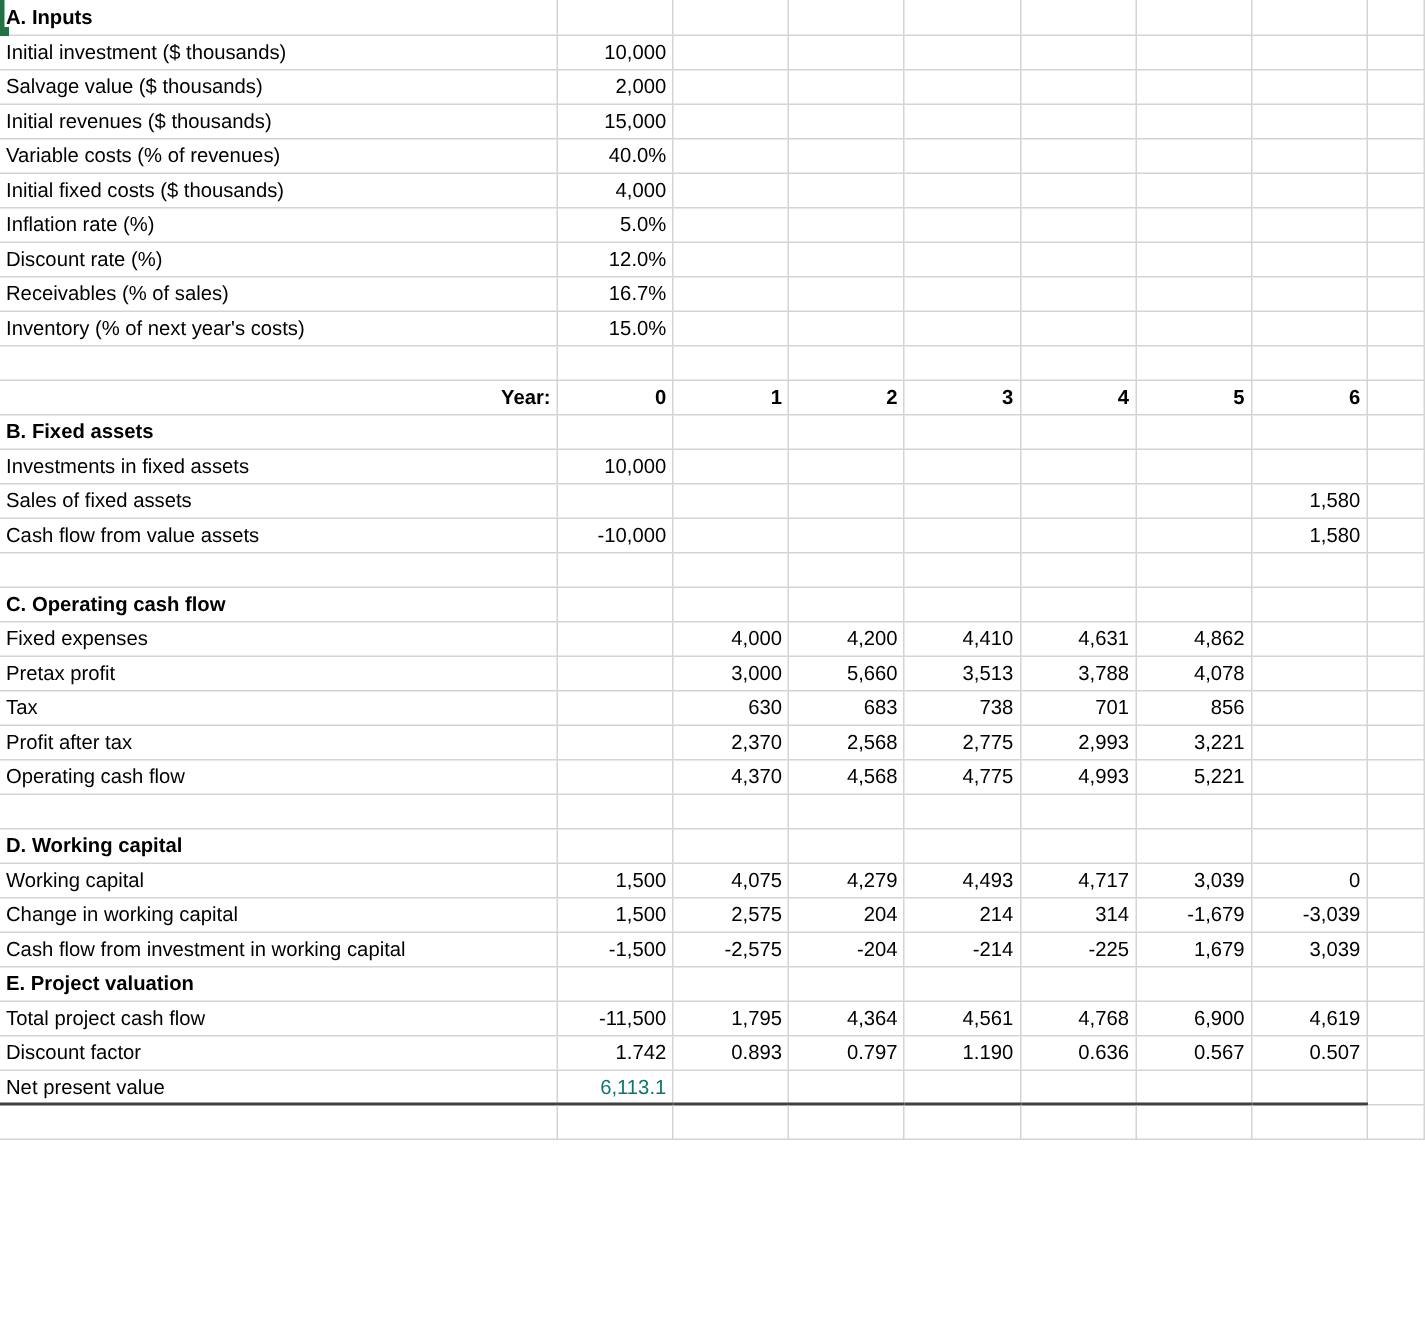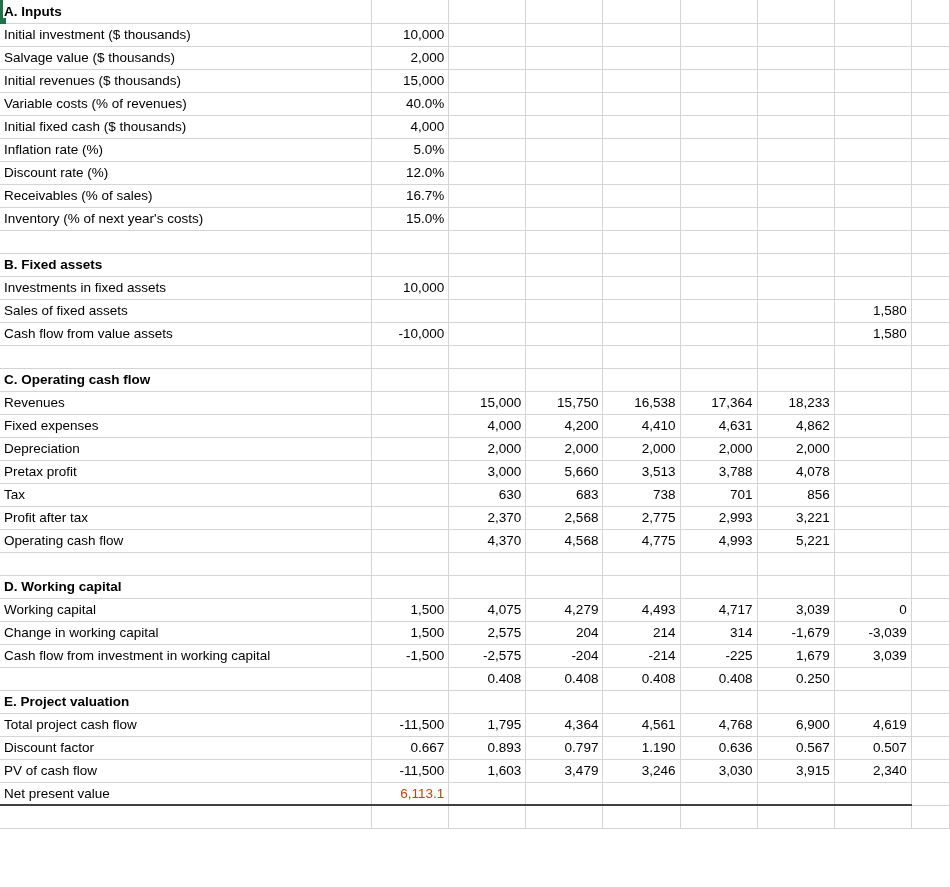--- a/index.html
+++ b/index.html
@@ -52,21 +52,21 @@
     border-right: 1px solid #d4d4d4;
   }
   td.num {
     text-align: right;
   }
   td.tail {
     border-right: none;
   }
 
   td.bold    { font-weight: bold; }
-  td.npv     { color: #c2410c; }
+  td.npv     { color: #0f766e; }
 
   
   tr.npv-row td { border-bottom: 2px solid #404040; }
   tr.npv-row td.tail { border-bottom: 1px solid #d4d4d4; }
 
   
   .cell-marker {
     position: absolute;
     left: 0;
     top: 0;
@@ -154,21 +154,21 @@
           <td class="num">40.0%</td>
           <td class="num"></td>
           <td class="num"></td>
           <td class="num"></td>
           <td class="num"></td>
           <td class="num"></td>
           <td class="num"></td>
           <td class="tail"></td>
         </tr>
         <tr>
-          <td class="label">Initial fixed cash ($ thousands)</td>
+          <td class="label">Initial fixed costs ($ thousands)</td>
           <td class="num">4,000</td>
           <td class="num"></td>
           <td class="num"></td>
           <td class="num"></td>
           <td class="num"></td>
           <td class="num"></td>
           <td class="num"></td>
           <td class="tail"></td>
         </tr>
         <tr>
@@ -220,20 +220,31 @@
           <td class="num"></td>
           <td class="num"></td>
           <td class="num"></td>
           <td class="num"></td>
           <td class="num"></td>
           <td class="num"></td>
           <td class="num"></td>
           <td class="tail"></td>
         </tr>
         <tr>
+          <td class="num bold">Year:</td>
+          <td class="num bold">0</td>
+          <td class="num bold">1</td>
+          <td class="num bold">2</td>
+          <td class="num bold">3</td>
+          <td class="num bold">4</td>
+          <td class="num bold">5</td>
+          <td class="num bold">6</td>
+          <td class="tail"></td>
+        </tr>
+        <tr>
           <td class="label bold">B. Fixed assets</td>
           <td class="num"></td>
           <td class="num"></td>
           <td class="num"></td>
           <td class="num"></td>
           <td class="num"></td>
           <td class="num"></td>
           <td class="num"></td>
           <td class="tail"></td>
         </tr>
@@ -282,53 +293,31 @@
           <td class="tail"></td>
         </tr>
         <tr>
           <td class="label bold">C. Operating cash flow</td>
           <td class="num"></td>
           <td class="num"></td>
           <td class="num"></td>
           <td class="num"></td>
           <td class="num"></td>
           <td class="num"></td>
-          <td class="num"></td>
-          <td class="tail"></td>
-        </tr>
-        <tr>
-          <td class="label">Revenues</td>
-          <td class="num"></td>
-          <td class="num">15,000</td>
-          <td class="num">15,750</td>
-          <td class="num">16,538</td>
-          <td class="num">17,364</td>
-          <td class="num">18,233</td>
           <td class="num"></td>
           <td class="tail"></td>
         </tr>
         <tr>
           <td class="label">Fixed expenses</td>
           <td class="num"></td>
           <td class="num">4,000</td>
           <td class="num">4,200</td>
           <td class="num">4,410</td>
           <td class="num">4,631</td>
           <td class="num">4,862</td>
-          <td class="num"></td>
-          <td class="tail"></td>
-        </tr>
-        <tr>
-          <td class="label">Depreciation</td>
-          <td class="num"></td>
-          <td class="num">2,000</td>
-          <td class="num">2,000</td>
-          <td class="num">2,000</td>
-          <td class="num">2,000</td>
-          <td class="num">2,000</td>
           <td class="num"></td>
           <td class="tail"></td>
         </tr>
         <tr>
           <td class="label">Pretax profit</td>
           <td class="num"></td>
           <td class="num">3,000</td>
           <td class="num">5,660</td>
           <td class="num">3,513</td>
           <td class="num">3,788</td>
@@ -418,31 +407,20 @@
           <td class="num">-1,500</td>
           <td class="num">-2,575</td>
           <td class="num">-204</td>
           <td class="num">-214</td>
           <td class="num">-225</td>
           <td class="num">1,679</td>
           <td class="num">3,039</td>
           <td class="tail"></td>
         </tr>
         <tr>
-          <td class="label"></td>
-          <td class="num"></td>
-          <td class="num">0.408</td>
-          <td class="num">0.408</td>
-          <td class="num">0.408</td>
-          <td class="num">0.408</td>
-          <td class="num">0.250</td>
-          <td class="num"></td>
-          <td class="tail"></td>
-        </tr>
-        <tr>
           <td class="label bold">E. Project valuation</td>
           <td class="num"></td>
           <td class="num"></td>
           <td class="num"></td>
           <td class="num"></td>
           <td class="num"></td>
           <td class="num"></td>
           <td class="num"></td>
           <td class="tail"></td>
         </tr>
@@ -452,40 +430,29 @@
           <td class="num">1,795</td>
           <td class="num">4,364</td>
           <td class="num">4,561</td>
           <td class="num">4,768</td>
           <td class="num">6,900</td>
           <td class="num">4,619</td>
           <td class="tail"></td>
         </tr>
         <tr>
           <td class="label">Discount factor</td>
-          <td class="num">0.667</td>
+          <td class="num">1.742</td>
           <td class="num">0.893</td>
           <td class="num">0.797</td>
           <td class="num">1.190</td>
           <td class="num">0.636</td>
           <td class="num">0.567</td>
           <td class="num">0.507</td>
           <td class="tail"></td>
         </tr>
-        <tr>
-          <td class="label">PV of cash flow</td>
-          <td class="num">-11,500</td>
-          <td class="num">1,603</td>
-          <td class="num">3,479</td>
-          <td class="num">3,246</td>
-          <td class="num">3,030</td>
-          <td class="num">3,915</td>
-          <td class="num">2,340</td>
-          <td class="tail"></td>
-        </tr>
         <tr class="npv-row">
           <td class="label">Net present value</td>
           <td class="num npv">6,113.1</td>
           <td class="num npv"></td>
           <td class="num npv"></td>
           <td class="num npv"></td>
           <td class="num npv"></td>
           <td class="num npv"></td>
           <td class="num npv"></td>
           <td class="tail"></td>

